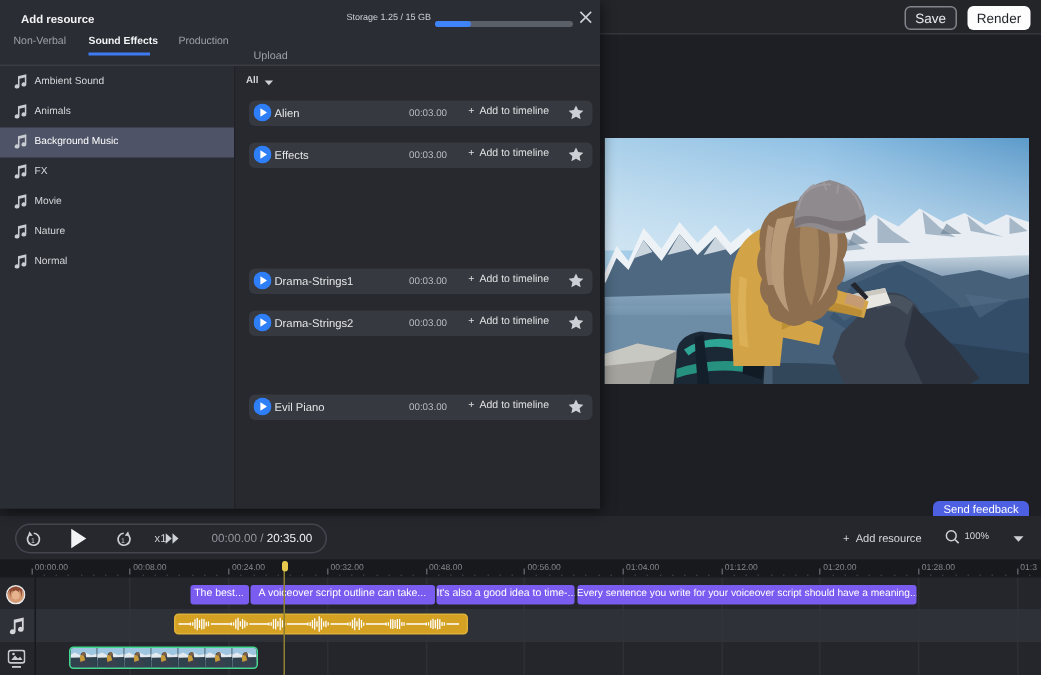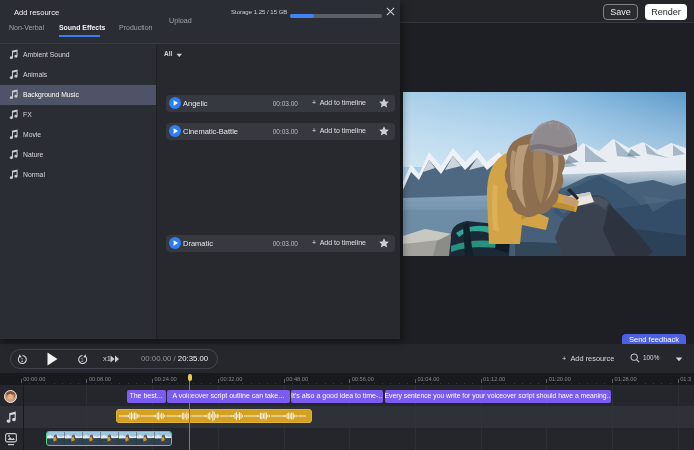--- a/index.html
+++ b/index.html
@@ -300,33 +300,33 @@
           <use href="#tile" x="90"></use>
           <use href="#tile" x="108"></use>
     </svg>
   </div>
 
   <div class="abs" style="left:189.2px;top:30px;width:1px;height:76px;background:#8f8030"></div>
   <div class="abs" style="left:187.5px;top:29.5px;width:4px;height:7px;border-radius:2px;background:#e8cb4e"></div>
 </div>
 
 <div class="abs" style="left:0;top:0;width:400px;height:339px;background:#2b2d34;box-shadow:2px 2px 8px rgba(0,0,0,0.45)">
-  <div class="abs" style="left:14px;top:8px;font-size:7.6px;font-weight:normal;color:#f2f3f5">Add resource</div>
+  <div class="abs" style="left:14px;top:8px;font-size:7.6px;font-weight:bold;color:#f2f3f5">Add resource</div>
   <div class="abs" style="left:231px;top:8.5px;font-size:6px;color:#cfd2d6">Storage 1.25 / 15 GB</div>
   <div class="abs" style="left:290px;top:13.5px;width:92px;height:4px;border-radius:2px;background:#5b5f67">
     <div style="width:24px;height:4px;border-radius:2px;background:#3f83f8"></div>
   </div>
   <svg class="abs" style="left:386px;top:7px" width="9" height="9" viewBox="0 0 10 10">
     <path d="M1 1 L9 9 M9 1 L1 9" stroke="#cdd0d4" stroke-width="1.2"></path>
   </svg>
 
   <div class="abs" style="left:9px;top:24px;font-size:7px;color:#9ea1a7">Non-Verbal</div>
   <div class="abs" style="left:59px;top:24px;font-size:6.9px;font-weight:bold;color:#f2f3f5">Sound Effects</div>
   <div class="abs" style="left:119px;top:24px;font-size:7px;color:#9ea1a7">Production</div>
-  <div class="abs" style="left:169px;top:16px;font-size:7.2px;color:#9ea1a7">Upload</div>
+  <div class="abs" style="left:169px;top:32px;font-size:7.2px;color:#9ea1a7">Upload</div>
   <div class="abs" style="left:59px;top:35px;width:41px;height:1.8px;background:#3e7bf2"></div>
   <div class="abs" style="left:0;top:42.5px;width:400px;height:1px;background:#3a3d44"></div>
 
   <div class="abs" style="left:0;top:43.5px;width:156px;height:295.5px;background:#2b2d34" id="sidebar">
         <div class="siderow" style="top:1px;">
           <svg style="position:absolute;left:8px;top:4.5px" width="11" height="11" viewBox="0 0 12 13">
             <path d="M4.2 2.2 L10.8 0.6 L10.8 8.6 A1.9 1.6 0 1 1 9.6 7.1 L9.6 3.2 L5.4 4.2 L5.4 10.2 A1.9 1.6 0 1 1 4.2 8.7 Z" fill="#c9ccd1"></path>
           </svg>
           <span class="txt">Ambient Sound</span>
         </div>
@@ -367,50 +367,74 @@
           <span class="txt">Normal</span>
         </div>
       </div>
   <div class="abs" style="left:156px;top:43.5px;width:1px;height:295.5px;background:#202227"></div>
 
   <div class="abs" style="left:157px;top:43.5px;width:243px;height:295.5px;background:#27292f" id="list">
     <div class="abs" style="left:7px;top:6px;font-size:6.5px;font-weight:bold;color:#d4d6da">All</div>
     <svg class="abs" style="left:19px;top:9px" width="6.5" height="5" viewBox="0 0 7 5">
           <path d="M0.5 0.5 L3.5 4 L6.5 0.5 Z" fill="#cdd0d4"></path>
         </svg>
+  <div class="srow" style="top:23px">
+          <svg style="position:absolute;left:3px;top:2.5px" width="12" height="12" viewBox="0 0 12 12">
+            <circle cx="6" cy="6" r="6" fill="#2e7ef7"></circle>
+            <path d="M4.6 3.2 L9 6 L4.6 8.8 Z" fill="#fff"></path>
+          </svg>
+          <span class="nm">Alien</span>
+          <span class="du">00:03.00</span>
+          <span class="ad">+&nbsp; Add to timeline</span>
+          <svg style="position:absolute;right:6px;top:3.5px" width="10" height="10" viewBox="0 0 10 10">
+            <path d="M5 0.3 L6.5 3.4 L9.9 3.8 L7.4 6.1 L8.1 9.5 L5 7.8 L1.9 9.5 L2.6 6.1 L0.1 3.8 L3.5 3.4 Z" fill="#ccd0d5"></path>
+          </svg>
+        </div>
         <div class="srow" style="top:51px">
           <svg style="position:absolute;left:3px;top:2.5px" width="12" height="12" viewBox="0 0 12 12">
             <circle cx="6" cy="6" r="6" fill="#2e7ef7"></circle>
             <path d="M4.6 3.2 L9 6 L4.6 8.8 Z" fill="#fff"></path>
           </svg>
-          <span class="nm">Angelic</span>
+          <span class="nm">Effects</span>
           <span class="du">00:03.00</span>
           <span class="ad">+&nbsp; Add to timeline</span>
           <svg style="position:absolute;right:6px;top:3.5px" width="10" height="10" viewBox="0 0 10 10">
             <path d="M5 0.3 L6.5 3.4 L9.9 3.8 L7.4 6.1 L8.1 9.5 L5 7.8 L1.9 9.5 L2.6 6.1 L0.1 3.8 L3.5 3.4 Z" fill="#ccd0d5"></path>
           </svg>
         </div>
-        <div class="srow" style="top:79px">
+        <div class="srow" style="top:135px">
           <svg style="position:absolute;left:3px;top:2.5px" width="12" height="12" viewBox="0 0 12 12">
             <circle cx="6" cy="6" r="6" fill="#2e7ef7"></circle>
             <path d="M4.6 3.2 L9 6 L4.6 8.8 Z" fill="#fff"></path>
           </svg>
-          <span class="nm">Cinematic-Battle</span>
+          <span class="nm">Drama-Strings1</span>
           <span class="du">00:03.00</span>
           <span class="ad">+&nbsp; Add to timeline</span>
           <svg style="position:absolute;right:6px;top:3.5px" width="10" height="10" viewBox="0 0 10 10">
             <path d="M5 0.3 L6.5 3.4 L9.9 3.8 L7.4 6.1 L8.1 9.5 L5 7.8 L1.9 9.5 L2.6 6.1 L0.1 3.8 L3.5 3.4 Z" fill="#ccd0d5"></path>
           </svg>
         </div>
-        <div class="srow" style="top:191px">
+        <div class="srow" style="top:163px">
           <svg style="position:absolute;left:3px;top:2.5px" width="12" height="12" viewBox="0 0 12 12">
             <circle cx="6" cy="6" r="6" fill="#2e7ef7"></circle>
             <path d="M4.6 3.2 L9 6 L4.6 8.8 Z" fill="#fff"></path>
           </svg>
-          <span class="nm">Dramatic</span>
+          <span class="nm">Drama-Strings2</span>
+          <span class="du">00:03.00</span>
+          <span class="ad">+&nbsp; Add to timeline</span>
+          <svg style="position:absolute;right:6px;top:3.5px" width="10" height="10" viewBox="0 0 10 10">
+            <path d="M5 0.3 L6.5 3.4 L9.9 3.8 L7.4 6.1 L8.1 9.5 L5 7.8 L1.9 9.5 L2.6 6.1 L0.1 3.8 L3.5 3.4 Z" fill="#ccd0d5"></path>
+          </svg>
+        </div>
+        <div class="srow" style="top:219px">
+          <svg style="position:absolute;left:3px;top:2.5px" width="12" height="12" viewBox="0 0 12 12">
+            <circle cx="6" cy="6" r="6" fill="#2e7ef7"></circle>
+            <path d="M4.6 3.2 L9 6 L4.6 8.8 Z" fill="#fff"></path>
+          </svg>
+          <span class="nm">Evil Piano</span>
           <span class="du">00:03.00</span>
           <span class="ad">+&nbsp; Add to timeline</span>
           <svg style="position:absolute;right:6px;top:3.5px" width="10" height="10" viewBox="0 0 10 10">
             <path d="M5 0.3 L6.5 3.4 L9.9 3.8 L7.4 6.1 L8.1 9.5 L5 7.8 L1.9 9.5 L2.6 6.1 L0.1 3.8 L3.5 3.4 Z" fill="#ccd0d5"></path>
           </svg>
         </div>
       </div>
 </div>
 
 <style>

